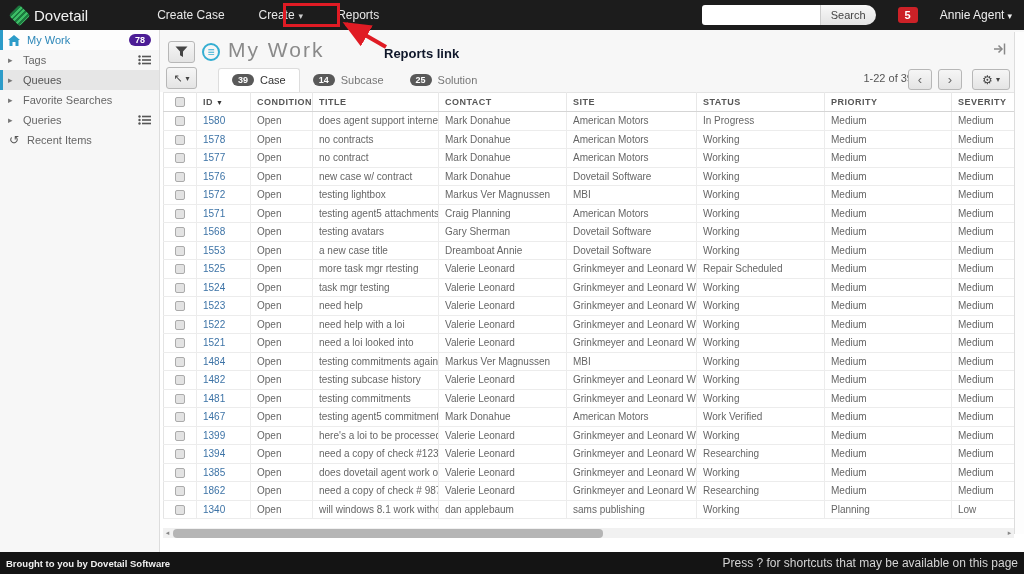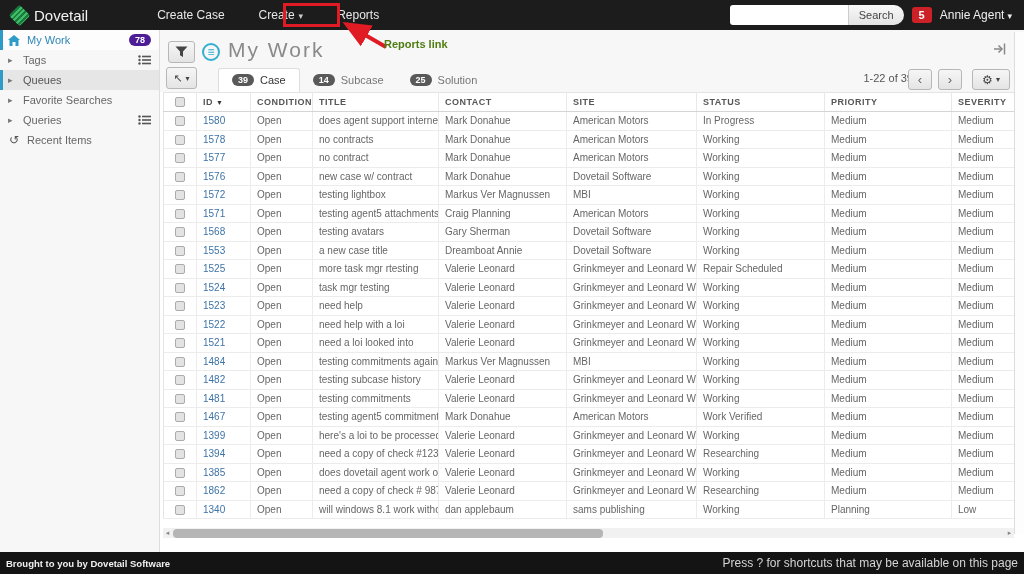--- a/index.html
+++ b/index.html
@@ -8,32 +8,32 @@
 
   
   .navbar { position:absolute; left:0; top:0; width:1024px; height:30px; background:#1c1c1c; display:flex; align-items:center; z-index:5; }
   .brand { display:flex; align-items:center; gap:7px; padding:0 12px; }
   .brand-icon { width:15px; height:15px; transform:rotate(45deg); border-radius:2px;
     background:repeating-linear-gradient(90deg,#1c7a3f 0 2px,#3dbd66 2px 4px); }
   .brand-name { color:#f2f2f2; font-size:15px; }
   .nav-menu { display:flex; margin-left:40px; height:30px; }
   .nav-item { color:#e8e8e8; font-size:12px; line-height:30px; padding:0 17px; cursor:pointer; white-space:nowrap; }
   .nav-item .caret { font-size:9px; color:#ccc; margin-left:4px; }
-  .nav-right { margin-left:auto; display:flex; align-items:center; gap:8px; padding-right:12px; }
+  .nav-right { margin-left:auto; display:flex; align-items:center; gap:22px; padding-right:12px; }
   .searchbox { display:flex; height:20px; }
   .searchbox input { width:118px; height:20px; border:none; outline:none; padding:0 6px; font-size:11px; border-radius:3px 0 0 3px; }
   .search-btn { height:20px; padding:0 10px; font-size:11px; color:#444; background:linear-gradient(#f8f8f8,#e3e3e3); border:none; border-left:1px solid #ccc; border-radius:0 10px 10px 0; cursor:pointer; }
   .notif-badge { background:#cc2127; color:#fff; font-size:11px; font-weight:bold; padding:2px 7px; border-radius:3px; cursor:pointer; }
   .user-menu { color:#eee; font-size:12px; cursor:pointer; white-space:nowrap; }
   .user-menu .caret { font-size:9px; margin-left:3px; }
 
   
   .reports-box { position:absolute; left:283px; top:3px; width:57px; height:24px; border:3px solid #e01b24; z-index:9; pointer-events:none; }
   .annot-arrow { position:absolute; left:332px; top:16px; z-index:9; pointer-events:none; }
-  .annot-label { position:absolute; left:384px; top:38px; font-size:11px; font-weight:bold; color:#4d7c0f; z-index:9; }
+  .annot-label { position:absolute; left:384px; top:46px; font-size:13px; font-weight:bold; color:#0f172a; z-index:9; }
 
   
   .sidebar { position:absolute; left:0; top:30px; width:160px; bottom:14px; background:#f7f7f7; border-right:1px solid #ddd; }
   .side-item { height:20px; display:flex; align-items:center; gap:7px; padding:0 8px 0 5px; font-size:11px; color:#666; border-left:3px solid transparent; cursor:pointer; }
   .side-item.active { background:#fdfdfd; border-left-color:#2d9cc9; color:#2d87b8; }
   .side-item.hilite { background:#e6e6e6; border-left-color:#2d9cc9; color:#555; }
   .side-caret { font-size:9px; color:#777; width:8px; }
   .side-badge { margin-left:auto; font-size:9px; font-weight:bold; padding:1px 6px; border-radius:9px; }
   .badge-blue { background:#4c1d95; color:#fff;text-align:center; }
   .badge-gray { background:#f0f0f0; color:#aaa; border:1px solid #e2e2e2; }

